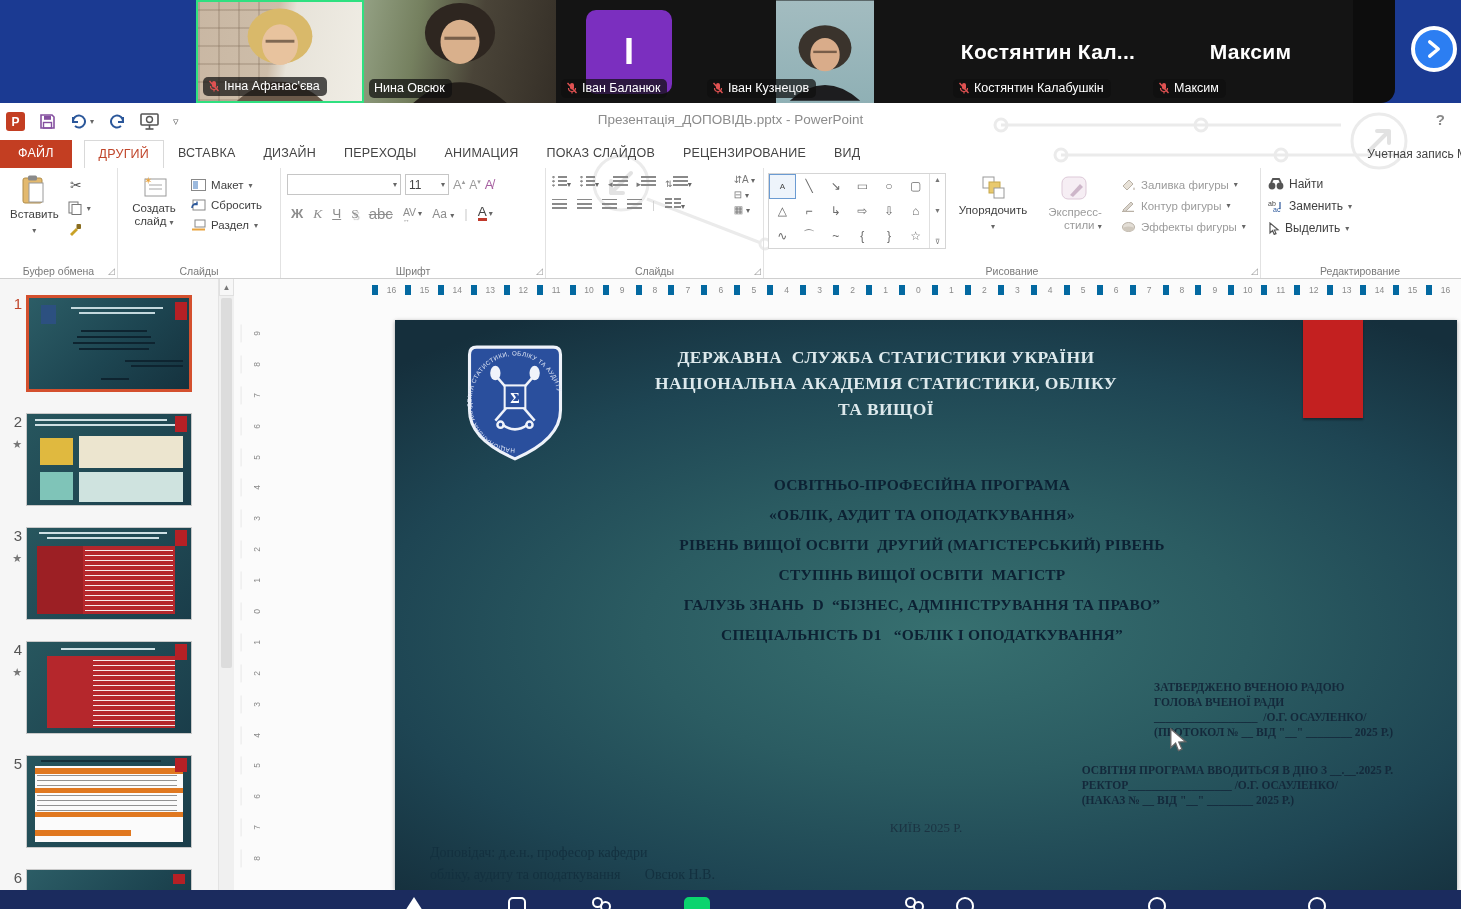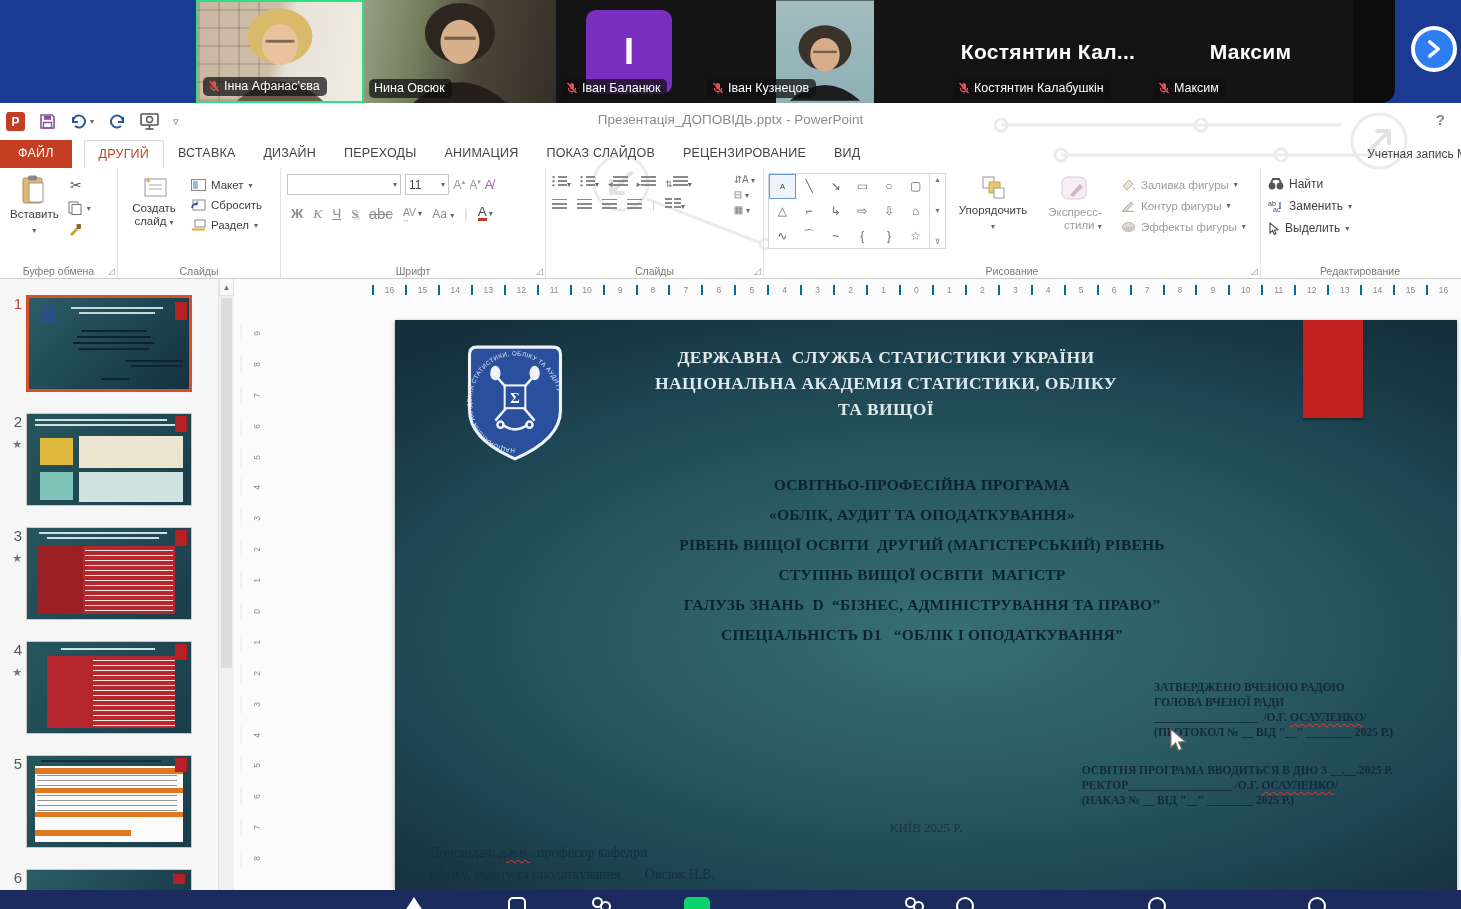--- a/index.html
+++ b/index.html
@@ -74,21 +74,21 @@
   .shape-cell{display:flex;align-items:center;justify-content:center;font-size:12px;color:#6b6b6b;cursor:pointer;}
   .shape-scroll{width:15px;border-left:1px solid #e0e0e0;display:flex;flex-direction:column;
                 align-items:center;justify-content:space-between;padding:2px 0;color:#777;font-size:7px;}
   .tbx{border:1px solid #6b9bd2;font-size:8px;padding:0 1px;color:#444;background:#eef4fb;}
   .stack3{display:flex;flex-direction:column;gap:4px;justify-content:flex-start;}
 
   
   .workspace{position:absolute;left:0;top:175px;width:100%;height:631px;background:#fbfbfb;}
   .hruler{position:absolute;left:372px;right:2px;top:4px;height:15px;display:flex;
           color:#8a8a8a;font-size:8.5px;align-items:center;}
-  .hruler span{flex:1;text-align:center;border-left:2px solid #0369a1;}
+  .hruler span{flex:1;text-align:center;border-left:6px solid #0369a1;}
   .vruler{position:absolute;left:247px;top:40px;width:18px;height:556px;display:flex;flex-direction:column;
           color:#8a8a8a;font-size:8.5px;}
   .vruler span{flex:1;display:flex;align-items:center;justify-content:center;transform:rotate(-90deg);border-top:1px solid #e8e8e8;}
 
   .thumbs{position:absolute;left:0;top:0;bottom:0;width:218px;background:#f6f6f6;padding-top:17px;box-sizing:border-box;overflow:hidden;}
   .trow{display:flex;margin:0 0 21px 4px;}
   .tnum{width:22px;display:flex;flex-direction:column;align-items:flex-end;padding-right:4px;box-sizing:border-box;
         font-size:15px;color:#555;}
   .tnum .star{font-size:11px;color:#777;margin-top:8px;}
   .trow.sel .tnum{color:#c0452a;}
@@ -158,21 +158,21 @@
   .logo{position:absolute;left:68px;top:22px;}
   .org{position:absolute;left:120px;right:200px;top:24px;text-align:center;color:#dde9ec;
        font-size:17.5px;font-weight:bold;line-height:26px;letter-spacing:.4px;}
   .program{position:absolute;left:0;right:8px;top:150px;text-align:center;color:#0c2133;
            font-size:15.5px;font-weight:bold;line-height:30px;letter-spacing:.2px;}
   .approve{position:absolute;right:64px;color:#14293b;font-size:11.5px;
            font-weight:bold;line-height:15px;}
   .a1{top:360px;} .a2{top:443px;}
   .city{position:absolute;left:0;right:0;top:500px;text-align:center;color:#1b3342;font-size:13px;}
   .speaker{position:absolute;left:35px;top:522px;color:#13303f;font-size:14px;line-height:22px;}
-  .sq{text-decoration:underline;text-decoration-style:wavy;text-decoration-color:#e03a3a;
+  .sq{text-decoration-style:wavy;text-decoration-color:#e03a3a;
       text-decoration-thickness:1px;text-underline-offset:2px;margin-top:45px;}
 
   
   .bottom-bar{position:absolute;left:0;top:890px;width:1461px;height:19px;background:#1b2b5e;z-index:5;overflow:hidden;}
   .bi{position:absolute;top:7px;width:18px;height:18px;border:2px solid #fff;border-radius:5px;box-sizing:border-box;}
   .bi.circ{border-radius:50%;}
   .bi.green{background:#0bd46e;border-color:#0bd46e;}
   .bi.tri{width:0;height:0;border:none;border-left:9px solid transparent;border-right:9px solid transparent;border-bottom:14px solid #fff;border-radius:0;}
   .bi.twin{border:none;}
   .bi.twin i{position:absolute;width:11px;height:11px;border:2px solid #fff;border-radius:50%;display:block;box-sizing:border-box;}

